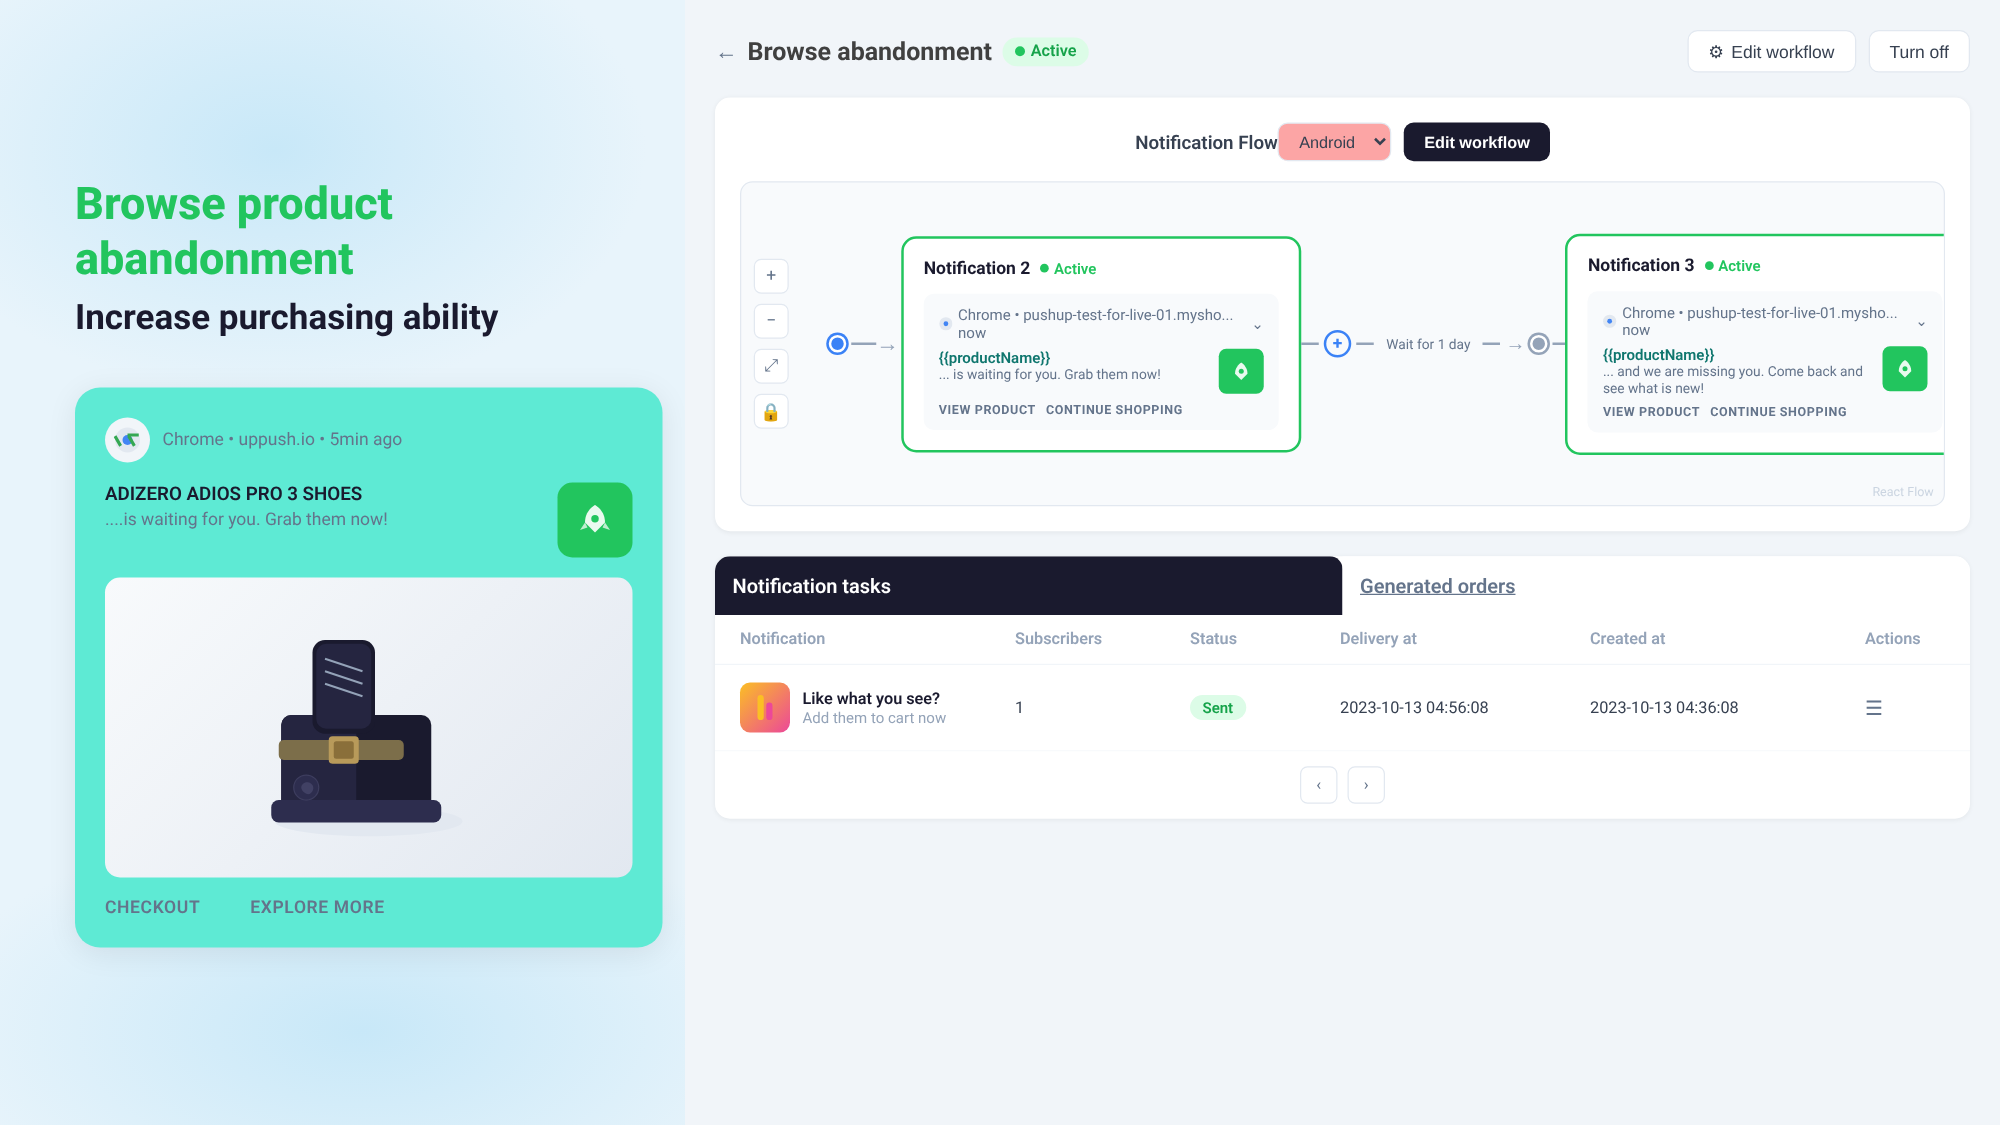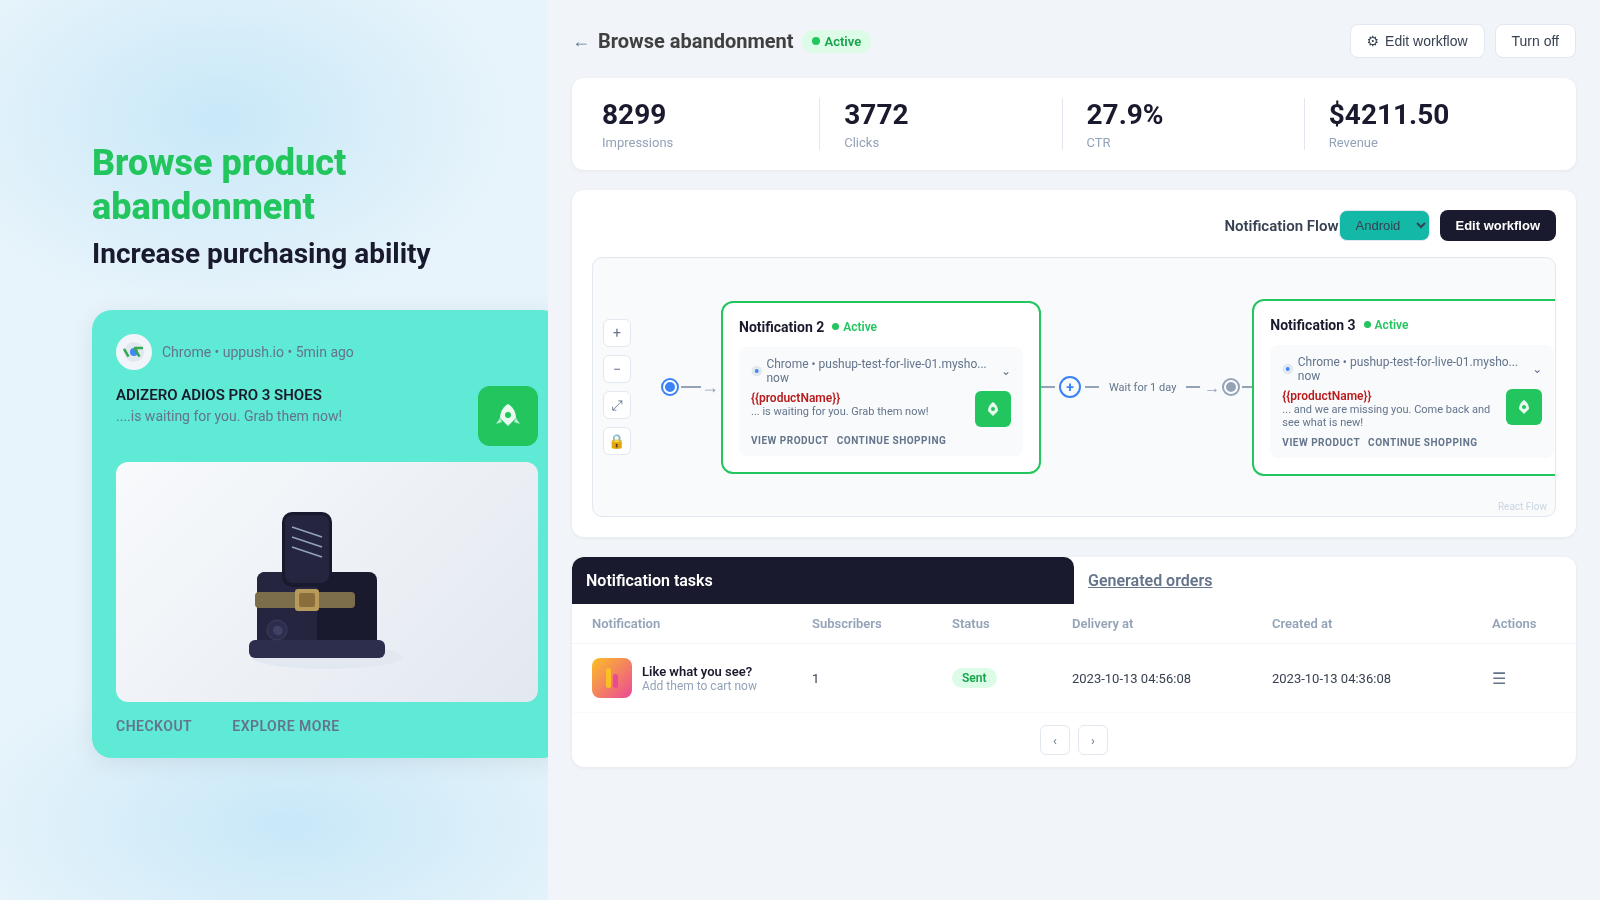--- a/index.html
+++ b/index.html
@@ -39,21 +39,21 @@
       position: absolute;
       left: 0;
       top: 0;
       width: 540px;
       height: 900px;
       z-index: 1;
       display: flex;
       flex-direction: column;
       justify-content: center;
       align-items: flex-start;
-      padding: 40px 40px 40px 92px;
+      padding: 40px 40px 40px 60px;
     }
 
     .left-title-green {
       font-size: 36px;
       font-weight: 800;
       color: #22c55e;
       line-height: 1.2;
       margin-bottom: 8px;
     }
     .left-title-black {
@@ -254,35 +254,35 @@
       background: #fff;
       border-radius: 12px;
       padding: 20px;
       margin-bottom: 20px;
       box-shadow: 0 1px 4px rgba(0,0,0,0.06);
       position: relative;
     }
     .flow-header {
       display: flex;
       align-items: center;
-      justify-content: flex-end;
+      justify-content: center;
       margin-bottom: 16px;
     }
     .flow-title {
       font-size: 15px;
       font-weight: 600;
       color: #374151;
     }
     .flow-controls {
       display: flex;
       align-items: center;
       gap: 10px;
     }
     .platform-select {
-      background: #14b8a6;
+      background: #fca5a5;
       border: 1px solid #e2e8f0;
       border-radius: 8px;
       padding: 6px 12px;
       font-size: 13px;
       color: #374151;
       cursor: pointer;
     }
     .btn-edit-flow {
       background: #1a1a2e;
       color: #fff;
@@ -386,21 +386,21 @@
       display: flex;
       justify-content: space-between;
       align-items: flex-start;
     }
     .notif-preview-text {
       flex: 1;
     }
     .notif-preview-product {
       font-size: 12px;
       font-weight: 600;
-      color: #b91c1c;
+      color: #0f766e;
     }
     .notif-preview-desc {
       font-size: 11px;
       color: #64748b;
     }
     .notif-rocket-mini {
       width: 36px;
       height: 36px;
       background: #22c55e;
       border-radius: 6px;
@@ -652,38 +652,20 @@
     </div>
     <div class="header-buttons">
       <button class="btn-edit-workflow">
         <span>⚙</span>
         <span>Edit workflow</span>
       </button>
       <button class="btn-turn-off">Turn off</button>
     </div>
   </div>
 
-  <div class="stats-card">
-    <div class="stat-item">
-      <div class="stat-value">8299</div>
-      <div class="stat-label">Impressions</div>
-    </div>
-    <div class="stat-item">
-      <div class="stat-value">3772</div>
-      <div class="stat-label">Clicks</div>
-    </div>
-    <div class="stat-item">
-      <div class="stat-value">27.9%</div>
-      <div class="stat-label">CTR</div>
-    </div>
-    <div class="stat-item">
-      <div class="stat-value">$4211.50</div>
-      <div class="stat-label">Revenue</div>
-    </div>
-  </div>
 
   <div class="flow-card">
     <div class="flow-header">
       <span class="flow-title">Notification Flow</span>
       <div class="flow-controls">
         <select class="platform-select">
           <option>Android</option>
           <option>iOS</option>
         </select>
         <button class="btn-edit-flow">Edit workflow</button>

